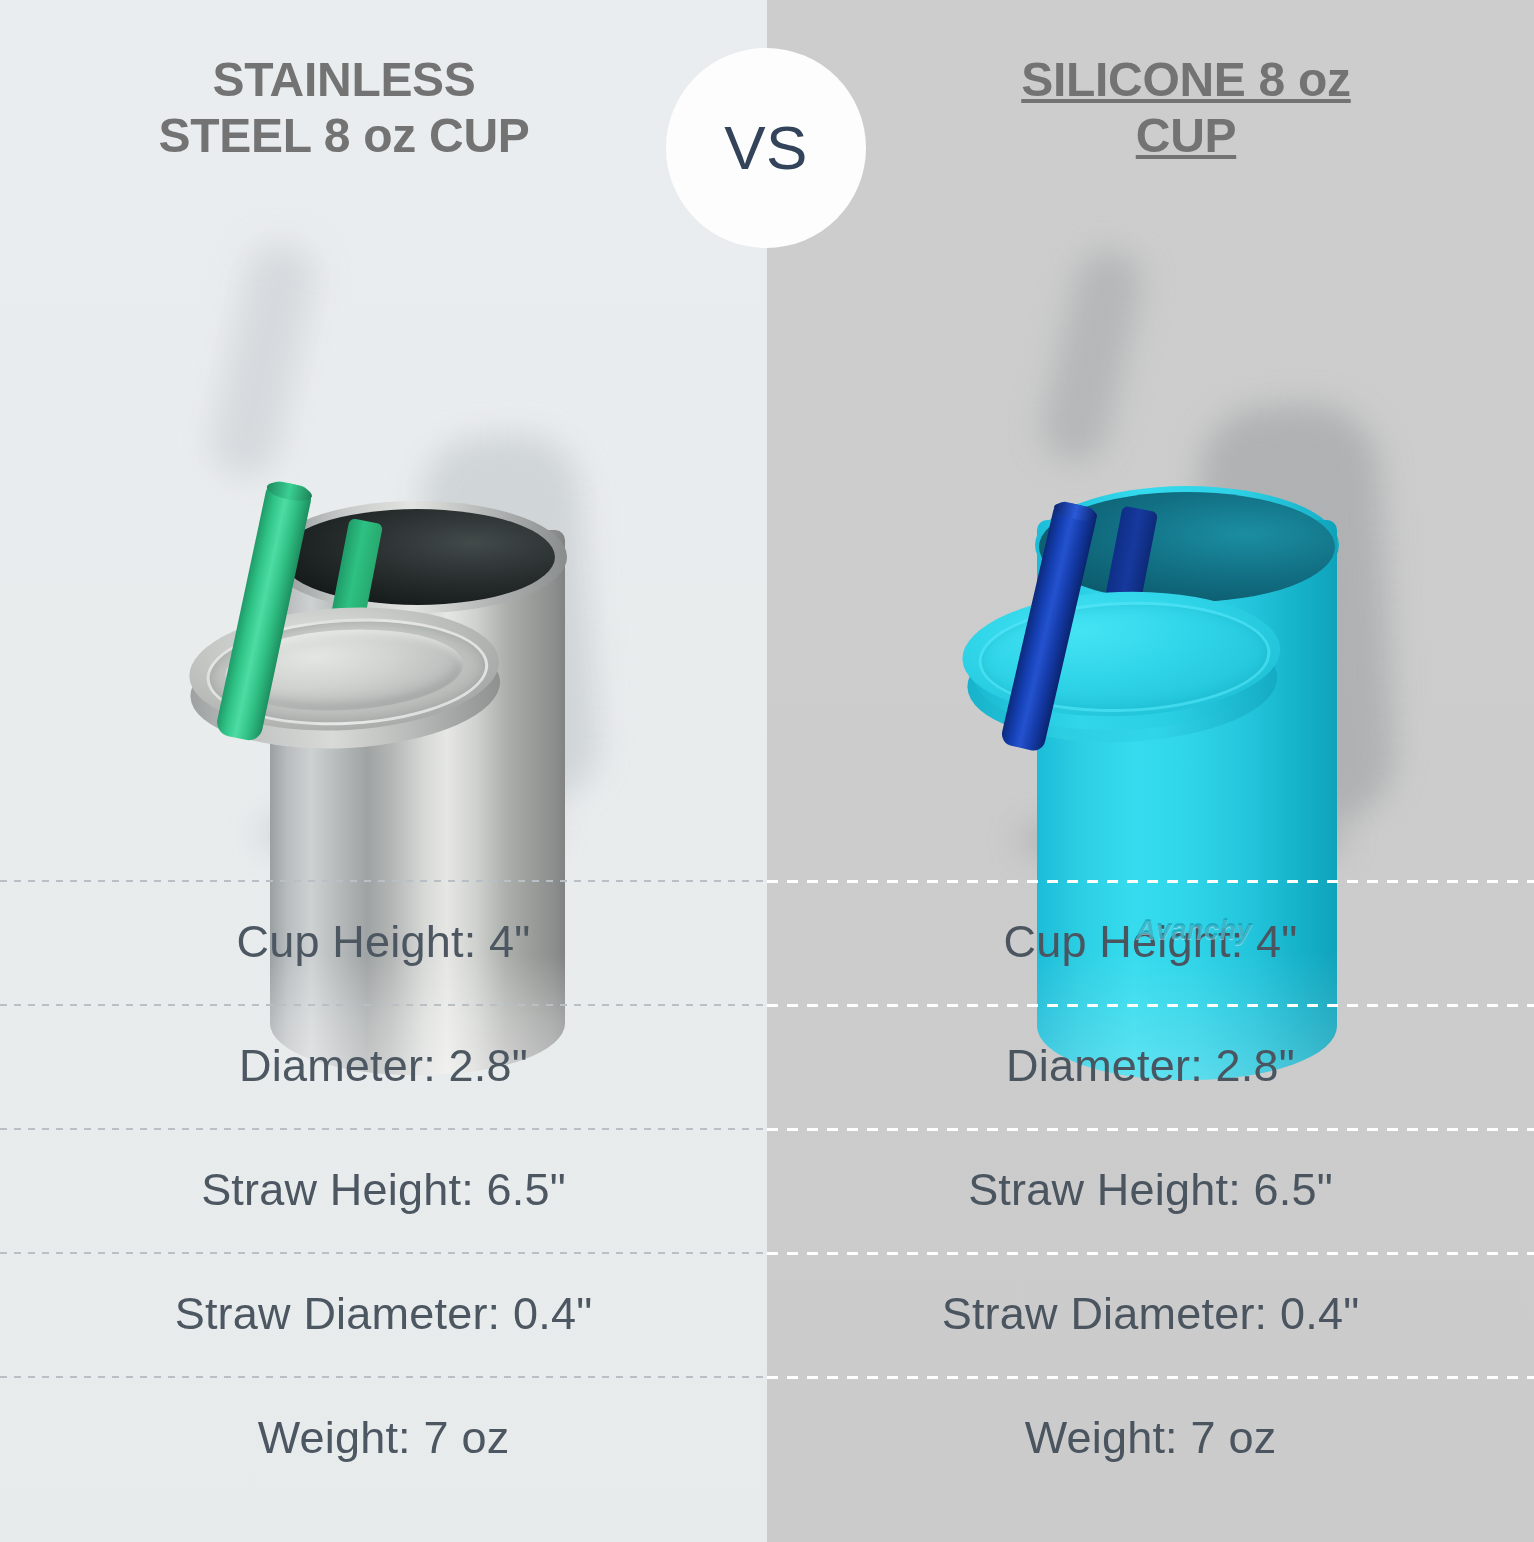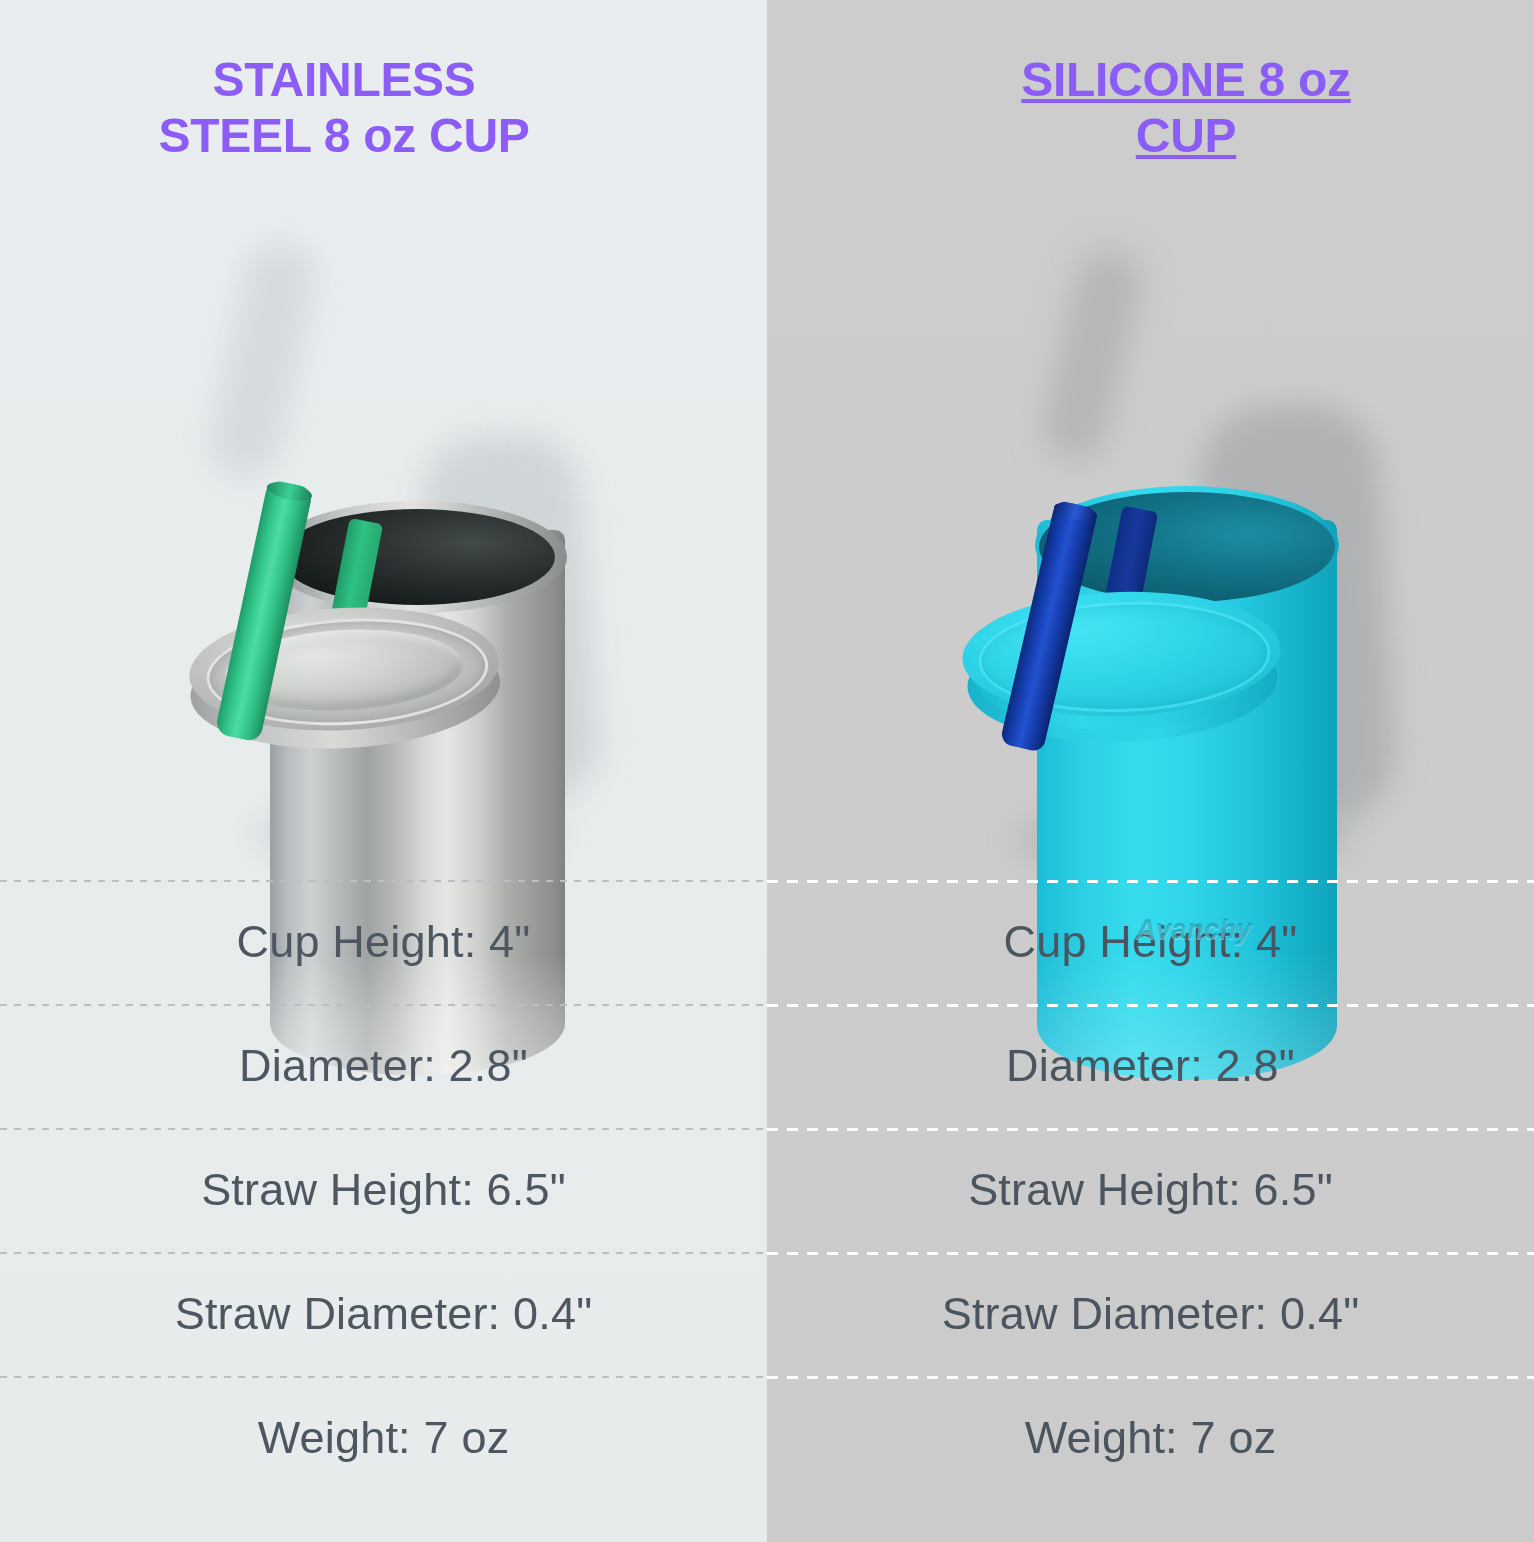--- a/index.html
+++ b/index.html
@@ -37,21 +37,21 @@
   }
 
   
   .title {
     position: absolute;
     top: 52px;
     font-size: 48px;
     font-weight: bold;
     line-height: 1.17;
     letter-spacing: -0.3px;
-    color: #8b5cf6;
+    color: #737373;
     text-align: center;
     white-space: pre-line;
   }
   .title-left  { left: 44px;  width: 600px; }
   .title-right { left: 886px; width: 600px; text-decoration: underline; }
 
   
   .vs-badge {
     position: absolute;
     left: 666px;
@@ -499,20 +499,23 @@
 
   <div class="bg-left"></div>
   <div class="bg-right"></div>
 
   <div class="title title-left">STAINLESS
 STEEL 8 oz CUP</div>
 
   <div class="title title-right">SILICONE 8 oz
 CUP</div>
 
+  <div class="vs-badge">
+    <span class="vs-text">VS</span>
+  </div>
 
   <div class="stage stage-left">
     <div class="drop-shadow steel-shadow-straw"></div>
     <div class="drop-shadow steel-shadow-side"></div>
     <div class="drop-shadow steel-shadow-base"></div>
 
     <div class="steel-interior"></div>
     <div class="steel-rim"></div>
     <div class="steel-rim-inner"></div>
     <div class="steel-straw-inner"></div>

